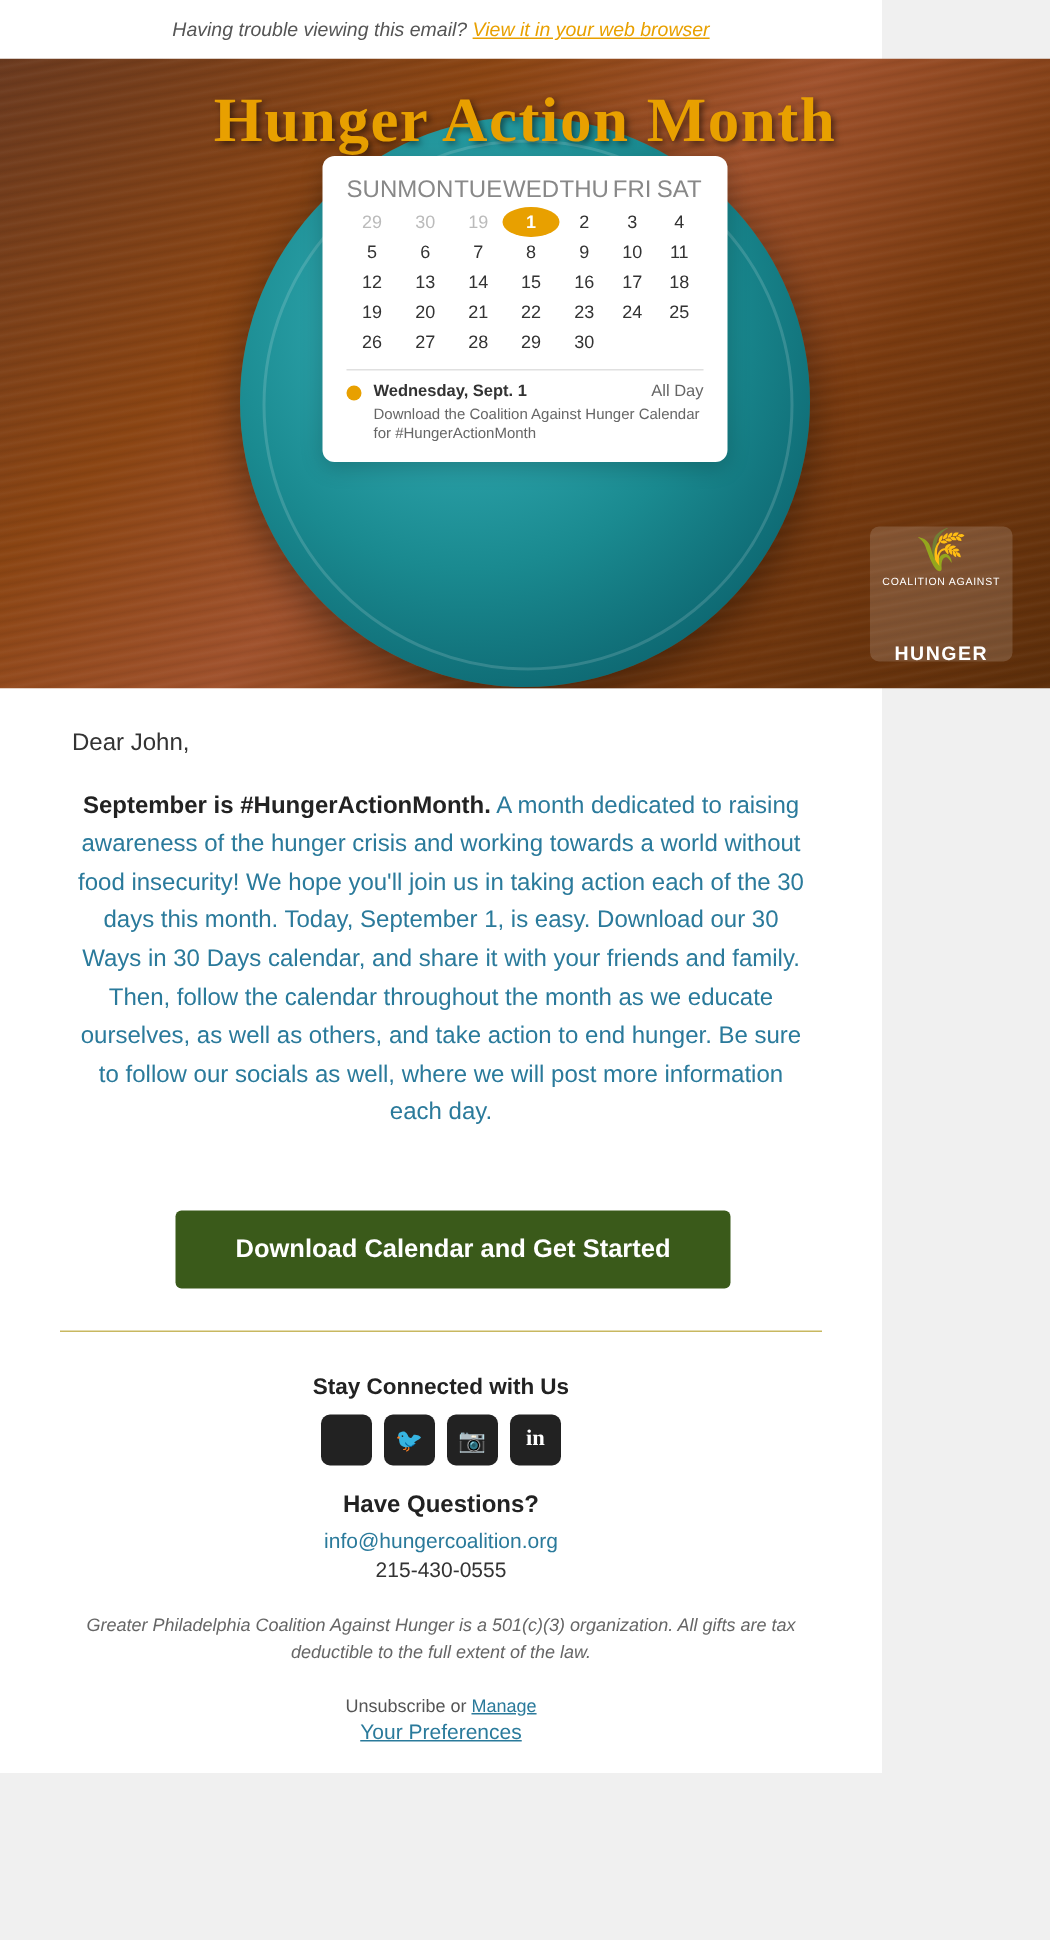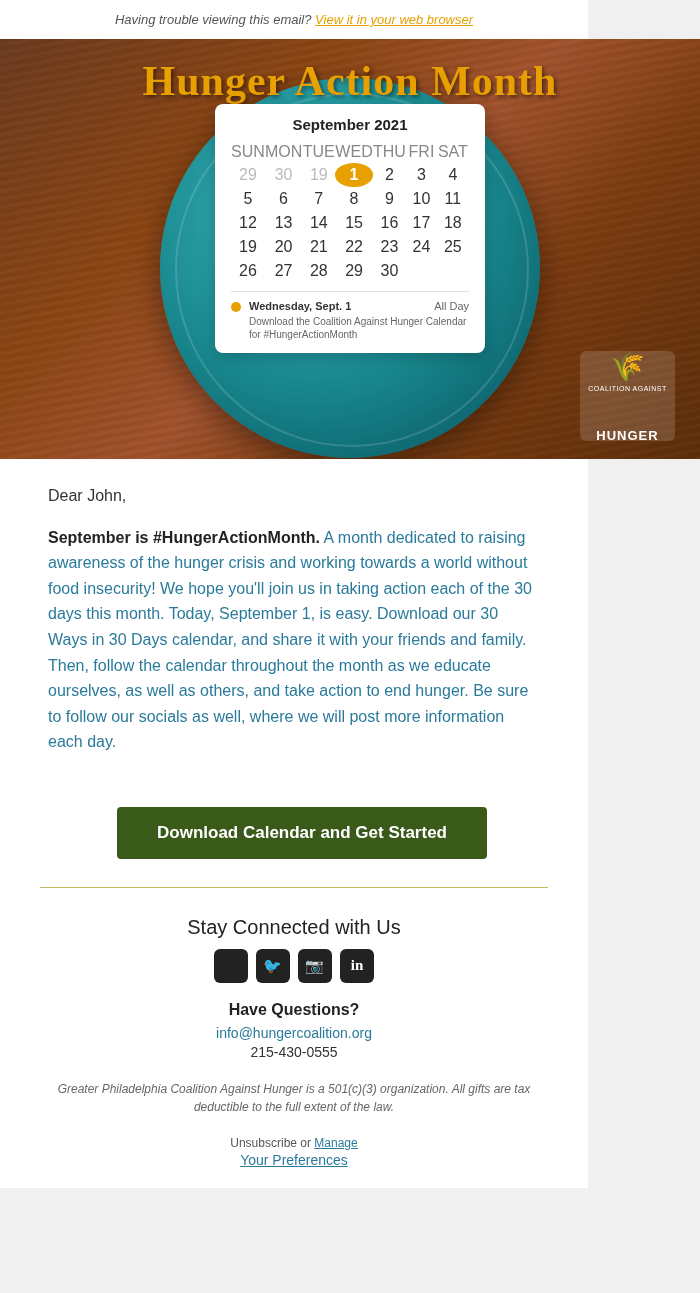--- a/index.html
+++ b/index.html
@@ -114,21 +114,21 @@
       text-align: center;
       color: #888;
       font-weight: normal;
       padding: 2px 0;
       font-size: 16px;
     }
     .cal-grid td {
       text-align: center;
       padding: 3px 2px;
       color: #333;
-      font-size: 16px;
+      font-size: 12px;
       width: 14.28%;
     }
     .cal-grid td.today {
       background: #e8a000;
       color: #fff;
       border-radius: 50%;
       font-weight: bold;
     }
     .cal-divider {
       border: none;
@@ -208,20 +208,21 @@
       font-size: 16px;
       line-height: 1.6;
     }
     .greeting {
       margin-bottom: 16px;
       font-size: 16px;
     }
     .body-text p {
       margin-bottom: 0;
       color: #2a7a9b;
+      text-align: center;
     }
     .body-text strong {
       color: #222;
     }
     
     .cta-container {
       text-align: center;
       margin: 28px 0;
       padding-left: 16px;
     }
@@ -241,22 +242,22 @@
       border: none;
       border-top: 1px solid #c8b860;
       margin: 8px 40px;
     }
     
     .footer {
       padding: 20px 40px;
       text-align: center;
     }
     .footer-stay {
-      font-size: 20px;
-      font-weight: normal;
+      font-size: 15px;
+      font-weight: bold;
       color: #222;
       margin-bottom: 10px;
     }
     .social-icons {
       display: flex;
       justify-content: center;
       gap: 8px;
       margin-bottom: 18px;
     }
     .social-icon {
@@ -323,21 +324,20 @@
     <a href="#">View it in your web browser</a>
   </div>
 
   <div class="hero">
     <div class="hero-bg"></div>
     <div class="plate"></div>
 
     <div class="hero-title">Hunger Action Month</div>
 
     <div class="calendar-card">
-      <div class="cal-month">September 2021</div>
       <table class="cal-grid">
         <thead>
           <tr>
             <th>SUN</th>
             <th>MON</th>
             <th>TUE</th>
             <th>WED</th>
             <th>THU</th>
             <th>FRI</th>
             <th>SAT</th>

